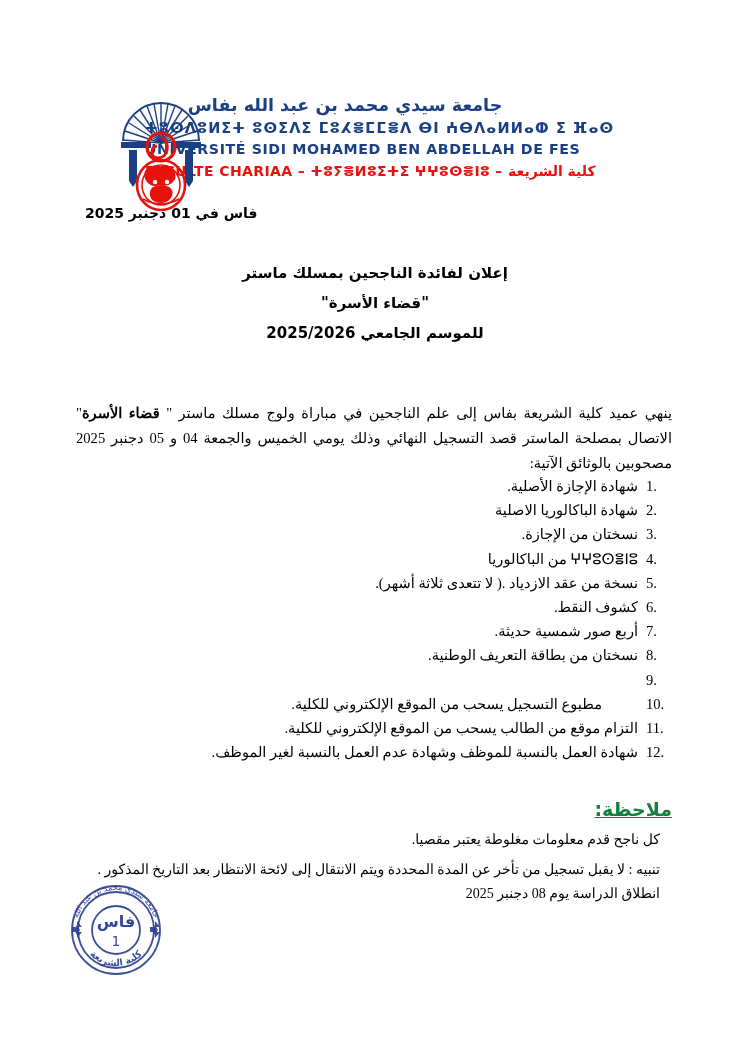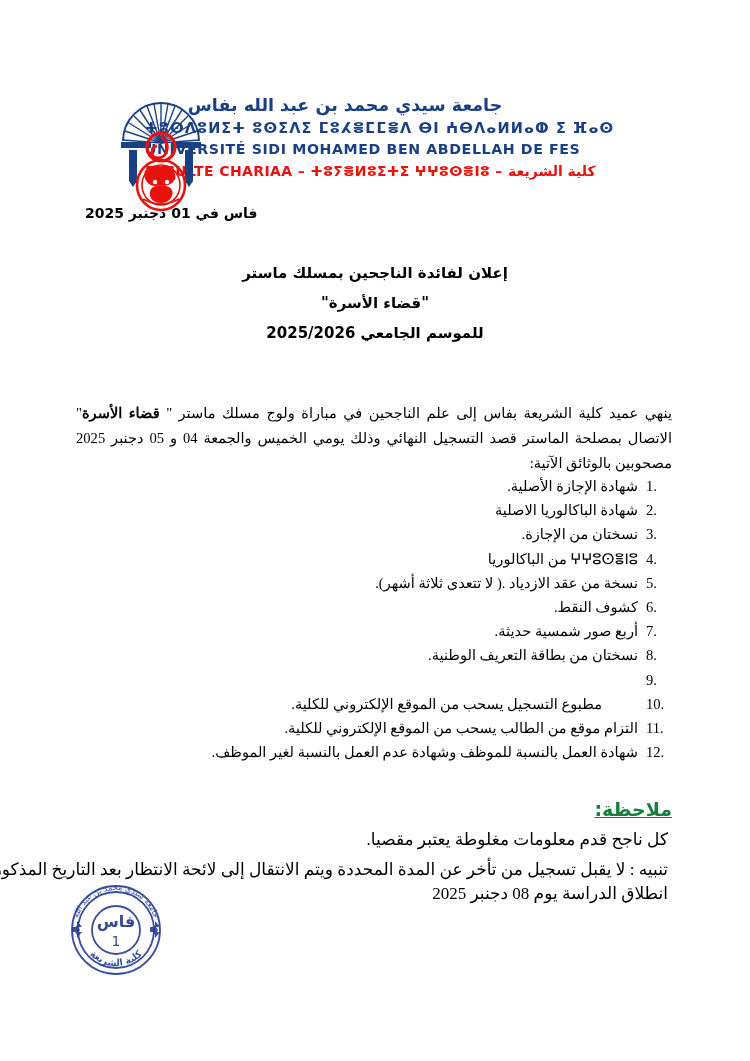--- a/index.html
+++ b/index.html
@@ -193,25 +193,25 @@
     direction: rtl;
     font-family: "DejaVu Sans", "Liberation Sans", sans-serif;
     font-weight: bold;
     font-size: 19px;
     text-decoration: underline;
     color: #15803d;
   }
   .note-body {
     position: absolute;
     top: 828px;
-    right: 82px;
+    right: 90px;
     width: 596px;
     direction: rtl;
     text-align: right;
-    font-size: 17px;
+    font-size: 14px;
     line-height: 24px;
     font-family: "Liberation Serif", "DejaVu Serif", serif;
   }
   .note-body div {
     white-space: nowrap;
   }
 
   
   .stamp {
     position: absolute;

